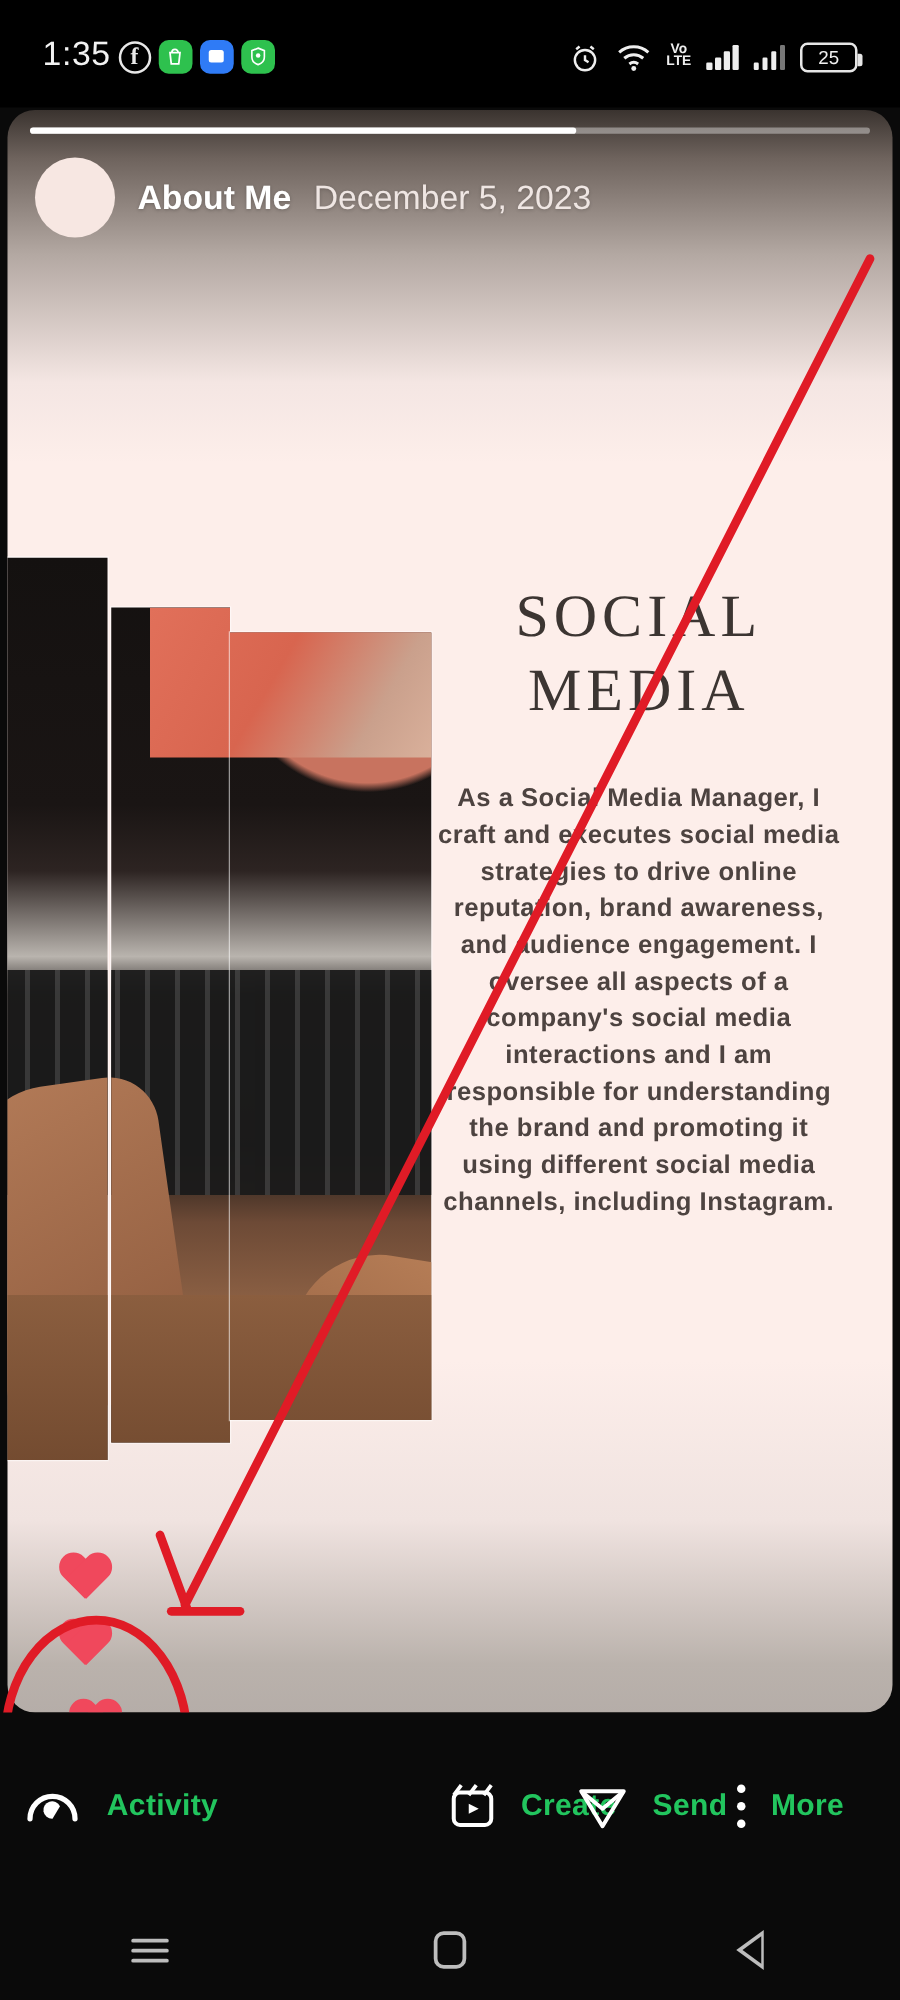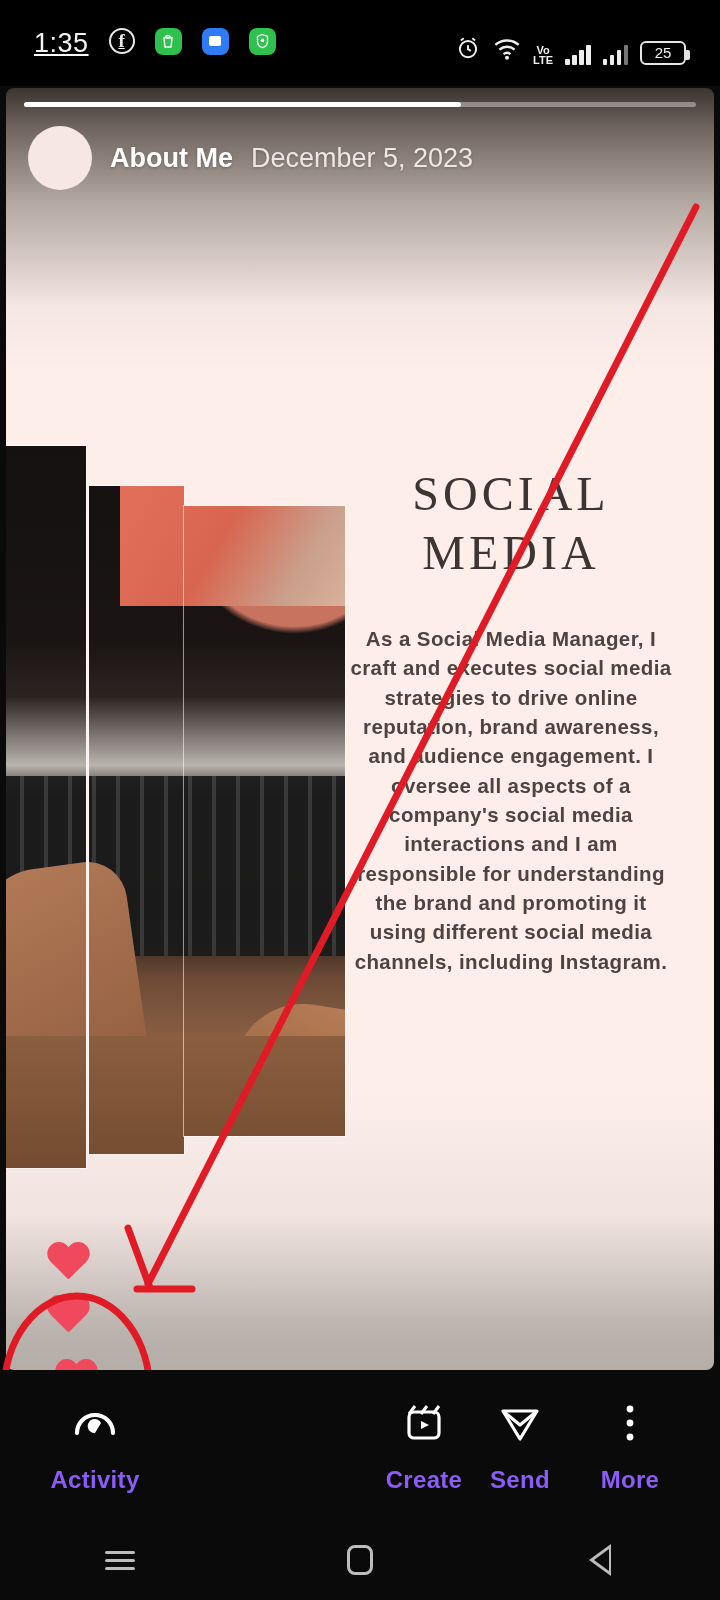--- a/index.html
+++ b/index.html
@@ -10,42 +10,42 @@
     overflow:hidden;
   }
   .phone { position:relative; width:720px; height:1600px; background:#0a0a0a; }
 
   
   .statusbar {
     position:absolute; left:0; top:0; width:720px; height:86px;
     background:#000; display:flex; align-items:center;
     padding:0 34px; color:#fff;
   }
-  .sb-left { display:flex; align-items:flex-start; gap:20px;text-decoration:underline; }
+  .sb-left { display:flex; align-items:flex-end; gap:6px; }
   .sb-time { font-size:27px; font-weight:400; letter-spacing:.5px; color:#f2f2f2; }
-  .sb-right { margin-left:auto; display:flex; align-items:flex-end; gap:12px;margin-top:13px; }
+  .sb-right { margin-left:auto; display:flex; align-items:flex-start; gap:12px;margin-top:13px; }
   .app-chip { width:27px; height:27px; border-radius:8px; display:flex;
               align-items:center; justify-content:center; font-size:13px; color:#fff; }
   .fb-icon { width:26px; height:26px; border-radius:50%; border:2px solid #e8e8e8;
              display:flex;align-items:center;justify-content:center;
              font-family:"Liberation Serif",serif; font-weight:bold; font-size:19px;
              color:#e8e8e8; line-height:1; }
   .volte { font-size:11px; line-height:10px; font-weight:bold; text-align:center; color:#eee; }
   .sig { display:flex; align-items:flex-end; gap:2.5px; height:22px; }
   .sig i { display:block; width:4.5px; background:#eee; border-radius:1px; }
   .batt { width:46px; height:24px; border:2px solid #e6e6e6; border-radius:6px;
           position:relative; display:flex;align-items:center;justify-content:center;
           font-size:15px; color:#f0f0f0; }
   .batt:after{content:"";position:absolute;right:-6px;top:7px;width:4px;height:10px;
               background:#e6e6e6;border-radius:0 2px 2px 0;}
 
   
   .story-card {
     position:absolute; left:6px; top:88px; width:708px; height:1282px;
-    border-radius:8px; overflow:hidden;
+    border-radius:22px; overflow:hidden;
     background:linear-gradient(180deg,#3a332f 0%,#6e635d 3%,#b3a8a2 9%,
                 #f4e6e3 17%, #fdeeea 22%, #fdeeea 78%, #f0e3e0 88%, #bab2ac 97%, #b5ada8 100%);
   }
   .progress-track {
     position:absolute; left:18px; top:14px; width:672px; height:5px;
     background:rgba(255,255,255,0.38); border-radius:3px;
   }
   .progress-fill { height:100%; background:#ffffff; border-radius:3px; }
   .story-head { position:absolute; left:22px; top:38px; display:flex; align-items:center; gap:18px; }
   .avatar { width:64px; height:64px; border-radius:50%; background:#f7e7e2; }
@@ -111,22 +111,22 @@
 
   
   .anno { position:absolute; left:0; top:0; width:720px; height:1600px;
           pointer-events:none; }
 
   
   .bottom-nav {
     position:absolute; left:0; top:1370px; width:720px; height:150px;
     background:#0a0a0a; display:flex; align-items:center;
   }
-  .nav-item { flex:0 0 auto; display:flex; flex-direction:column;
-              align-items:center; justify-content:center; gap:16px; color:#8b5cf6; }
+  .nav-item { flex:0 0 auto; display:flex; flex-direction:row;
+              align-items:center; justify-content:center; gap:16px; color:#22c55e; }
   .nav-item .lbl { font-size:24px; font-weight:bold; letter-spacing:.3px; }
   .nav-ico { height:54px; display:flex; align-items:center; justify-content:center; }
   .ni-activity{ width:190px; }
   .ni-browse  { position:absolute; left:250px; width:140px; }
   .ni-create  { position:absolute; left:354px; width:140px; }
   .ni-send    { position:absolute; left:450px; width:140px; }
   .ni-more    { position:absolute; left:560px; width:140px; }
 
   
   .sys-nav { position:absolute; left:0; top:1520px; width:720px; height:80px;

